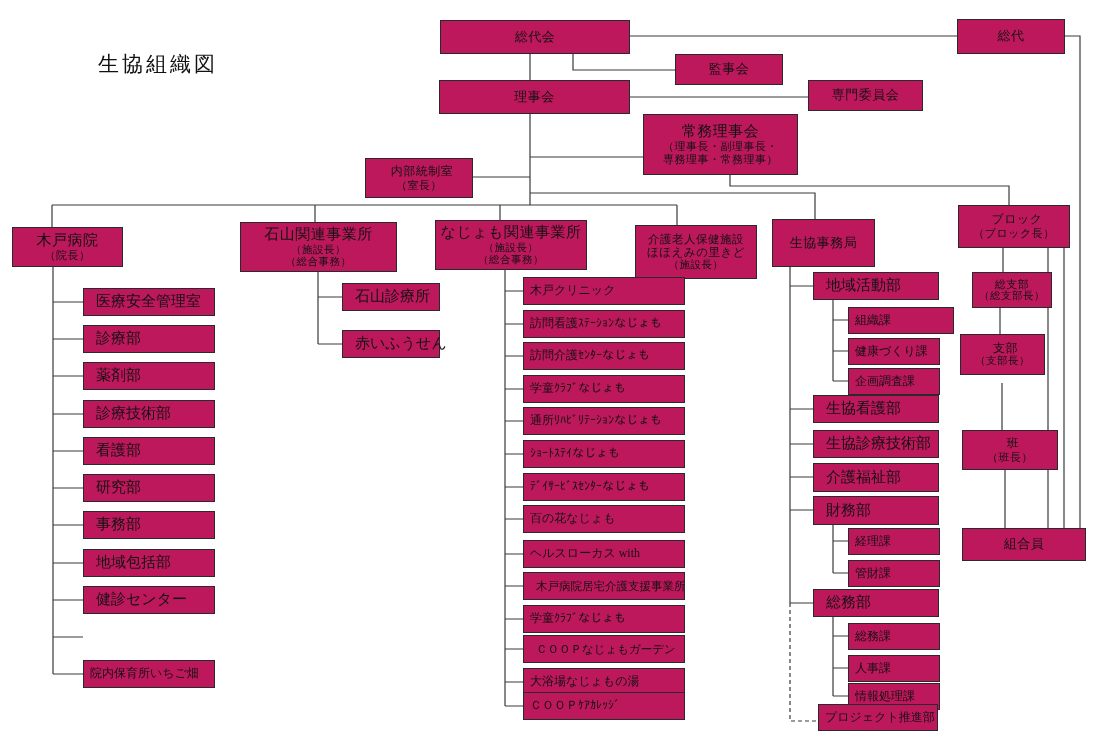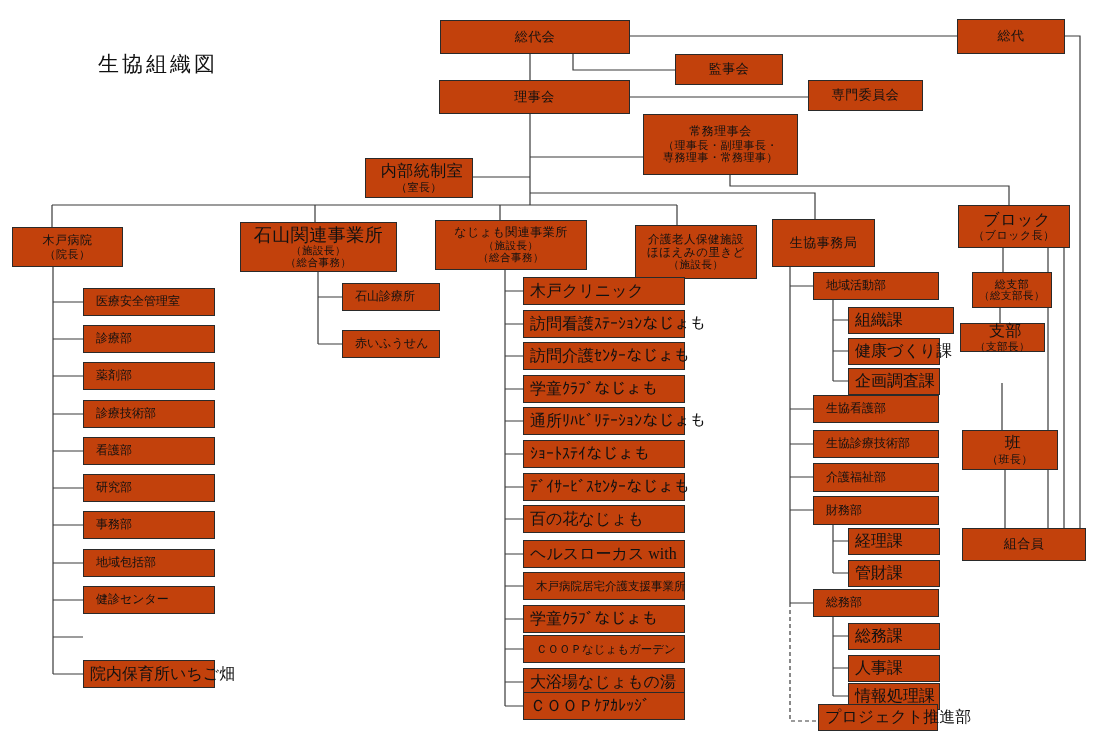--- a/index.html
+++ b/index.html
@@ -1,25 +1,25 @@
 <!DOCTYPE html>
 <html><head>
 <meta charset="utf-8">
 <style>
   html,body{margin:0;padding:0;background:#fff;}
   #chart{position:relative;width:1100px;height:755px;background:#fff;
          font-family:"Liberation Serif","DejaVu Serif",serif;color:#111;overflow:hidden;}
   .ttl{position:absolute;left:98px;top:50px;font-size:21px;letter-spacing:3px;font-weight:400;}
-  .nd{position:absolute;box-sizing:border-box;border:1.5px solid #2a2a2a;background:#c2410c;
+  .nd{position:absolute;box-sizing:border-box;border:1.5px solid #2a2a2a;background:#be185d;
       display:flex;flex-direction:column;align-items:center;justify-content:center;
       text-align:center;font-size:13px;line-height:1.28;letter-spacing:.5px;white-space:nowrap;}
   .lft{align-items:flex-start;text-align:left;padding-left:12px;letter-spacing:0;}
   .tight{line-height:1.15;}
   .s10{font-size:10.5px;}.s11{font-size:11px;}.s115{font-size:11.5px;}
-  .s12{font-size:16px;padding-left:6px;}.s125{font-size:12px;}.s135{font-size:18px;}
+  .s12{font-size:12px;padding-left:6px;}.s125{font-size:15px;}.s135{font-size:15px;}
   svg.wires{position:absolute;left:0;top:0;pointer-events:none;}
 </style>
 </head>
 <body>
 
 <div id="chart">
 
   <div class="ttl">生協組織図</div>
 
   <svg class="wires" width="1100" height="755" viewBox="0 0 1100 755">
@@ -88,21 +88,21 @@
   <div class="nd" style="left:772px;top:219px;width:103px;height:48px">生協事務局</div>
 
   <div class="nd tight" style="left:958px;top:205px;width:112px;height:43px">
     <span class="s12">ブロック</span>
     <span class="s11">（ブロック長）</span>
   </div>
   <div class="nd tight" style="left:972px;top:272px;width:80px;height:36px">
     <span class="s11">総支部</span>
     <span class="s10">（総支部長）</span>
   </div>
-  <div class="nd tight" style="left:960px;top:323px;width:85px;height:29px">
+  <div class="nd tight" style="left:960px;top:334px;width:85px;height:41px">
     <span class="s12">支部</span>
     <span class="s10">（支部長）</span>
   </div>
   <div class="nd tight" style="left:962px;top:430px;width:96px;height:40px">
     <span class="s12">班</span>
     <span class="s11">（班長）</span>
   </div>
   <div class="nd" style="left:962px;top:528px;width:124px;height:33px">組合員</div>
 
   <div class="nd lft s125" style="left:83px;top:288px;width:132px;height:28px">医療安全管理室</div>

